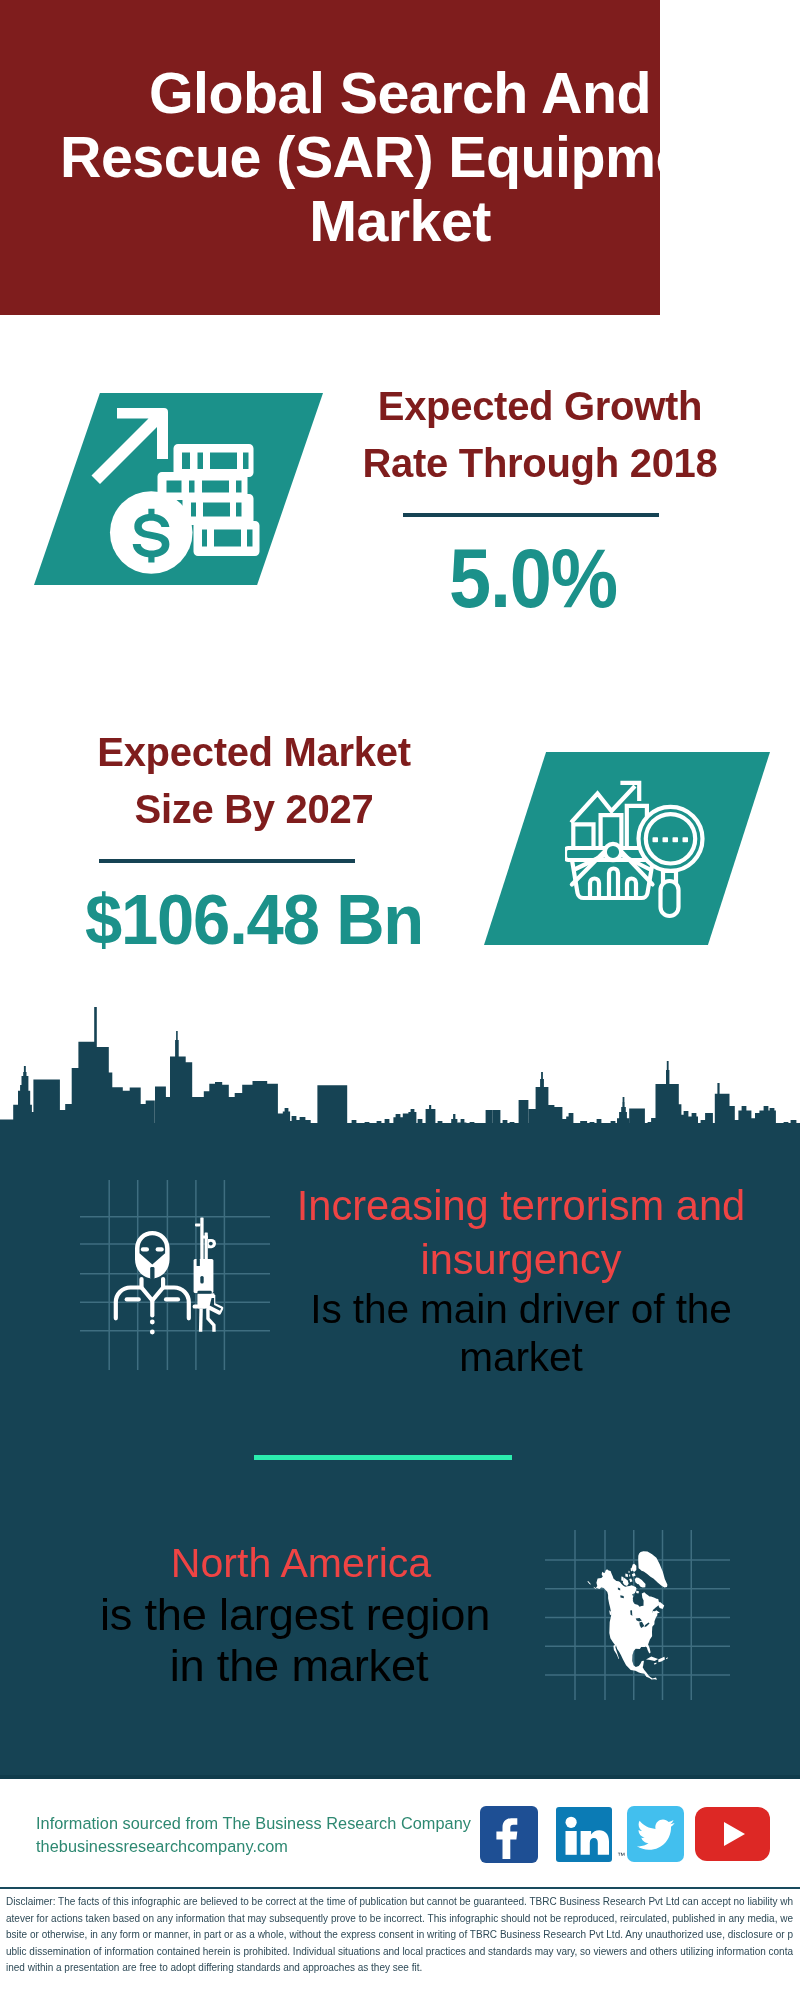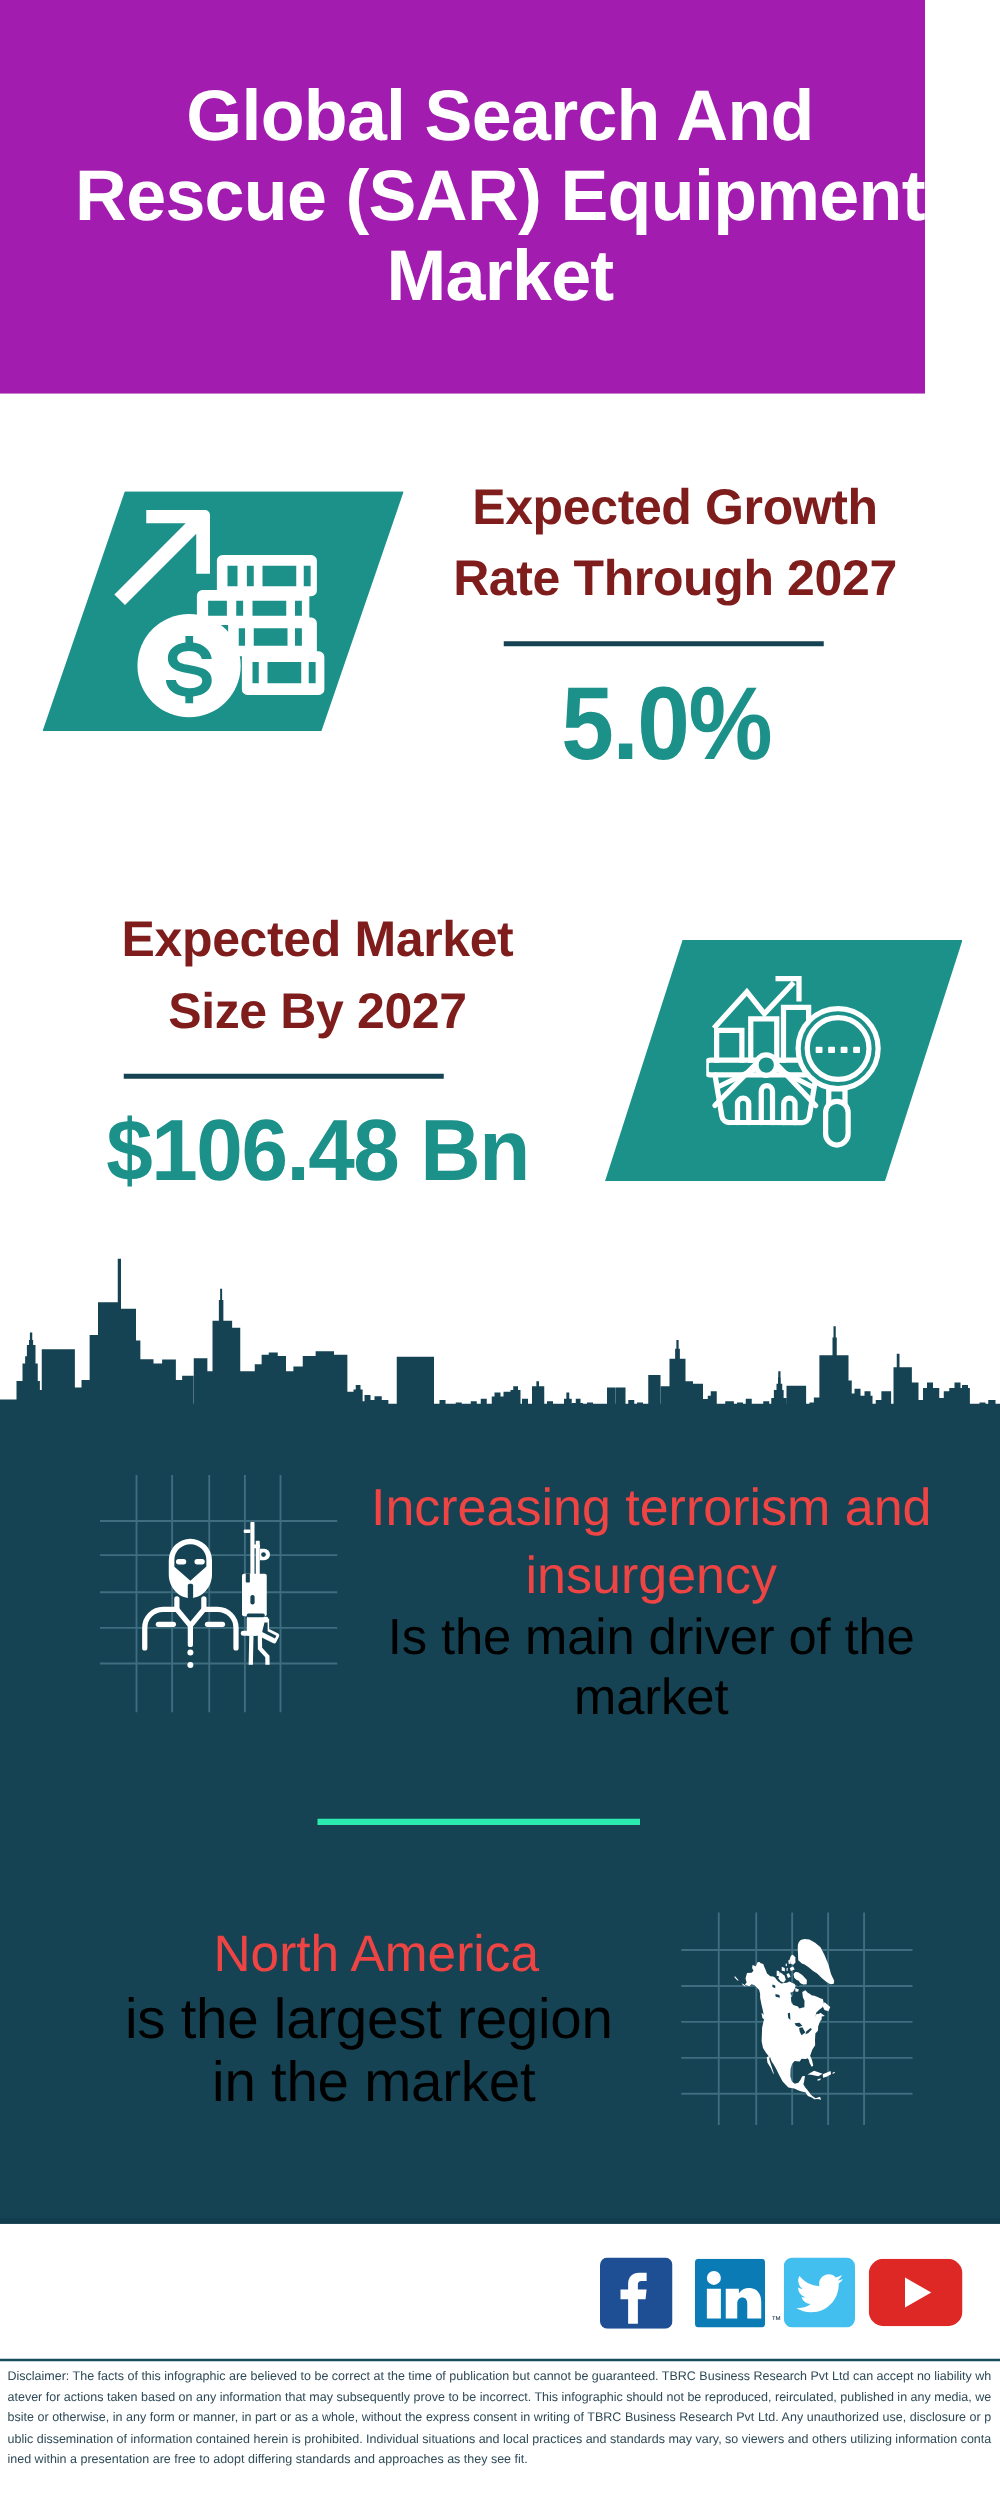--- a/index.html
+++ b/index.html
@@ -7,22 +7,22 @@
   body {
     font-family: "Liberation Sans", sans-serif;
     background:#ffffff;
     overflow:hidden;
     -webkit-font-smoothing:antialiased;
   }
   .page { position:relative; width:800px; height:2000px; overflow:hidden; }
 
   
   .header {
-    position:absolute; left:0; top:0; width:740px; height:315px;
-    background:#a21caf;
+    position:absolute; left:0; top:0; width:660px; height:315px;
+    background:#7f1d1d;
   }
   .header .title {
     position:absolute; left:9px; top:61px; width:782px;
     text-align:center; color:#ffffff;
     font-size:57.4px; font-weight:bold; line-height:64px;
     letter-spacing:-0.55px;
   }
 
   
   .white-zone { position:absolute; left:0; top:315px; width:800px; height:812px; background:#fff; }
@@ -121,21 +121,21 @@
                  M162 134.5 v17 h5.5 v-17 z"></path>
 
         <circle cx="66.25" cy="137.5" r="41.3"></circle>
         <path fill="#1b918a" d="M63.3 113.8 h6.2 v5.1 c8.3 0.9 14.2 6.3 14.9 13.2 h-8 c-0.7 -3.7 -4.6 -6.3 -10.2 -6.3 -5.7 0 -9.4 2.2 -9.4 5.5 0 2.8 2.3 4.3 7.5 5.3 l7.7 1.5 c8.4 1.7 12.4 5 12.4 11.1 0 7.1 -5.6 12 -14.9 13 v5.3 h-6.2 v-5.3 c-9.1 -0.9 -15.2 -6 -15.6 -13.2 h8 c0.6 3.9 4.8 6.5 10.9 6.5 6 0 10.2 -2.4 10.2 -5.8 0 -2.8 -2.1 -4.3 -7.2 -5.3 l-8.1 -1.6 c-8.3 -1.7 -12.2 -5.3 -12.2 -11.4 0 -6.7 5.5 -11.5 14.1 -12.5 z"></path>
       </g>
     </svg>
   </div>
   <div class="sec1-text">
     <div class="head-dark">
       <div>Expected Growth</div>
-      <div>Rate Through 2027</div>
+      <div>Rate Through 2018</div>
     </div>
     <div class="rule"></div>
     <div class="bignum v1">5.0%</div>
   </div>
 
   <div class="sec2-text">
     <div class="head-dark">
       <div>Expected Market</div>
       <div>Size By 2027</div>
     </div>
@@ -311,20 +311,24 @@
             <path d="M75.3 85.2L78.6 86.0L78.9 88.2L75.5 87.4Z"></path>
             <path d="M90.7 108.6L94.6 108.1L96.9 110.6L94.2 111.5L91.7 110.6Z"></path>
             <path d="M94.3 112.4L96.9 111.8L99.3 115.9L96.2 118.1L94.8 115.4Z"></path>
             <path d="M100.1 114.9L103.6 112.4L104.5 113.4L101.7 116.3L99.4 117.3Z"></path>
             <path d="M85.2 100.6L87.0 100.2L87.3 106.0L85.6 104.3Z"></path>
           </g>
       </g>
     </svg>
   </div>
   <div class="footer-top-rule"></div>
+  <div class="src">
+    <div>Information sourced from The Business Research Company</div>
+    <div>thebusinessresearchcompany.com</div>
+  </div>
   <div class="social">
     <a class="s s-fb">
       <svg viewBox="0 0 58 57">
           <rect x="0" y="0" width="58" height="57" rx="6" fill="#1e4f94"></rect>
         <path fill="#ffffff" d="M37.3 12.2 h-6.1 c-5.2 0 -8.7 3.5 -8.7 8.8 v4.6 h-6.1 v7.8 h6.1 v19.6 h7.8 v-19.6 h6.1 l0.9 -7.8 h-7 v-3.9 c0 -1.9 0.9 -2.9 2.9 -2.9 h4.1 z"></path>
       </svg>
     </a>
     <a class="s s-li">
       <svg viewBox="0 0 56 55">
           <rect x="0" y="0" width="56" height="55" rx="3" fill="#0b7bb5"></rect>

